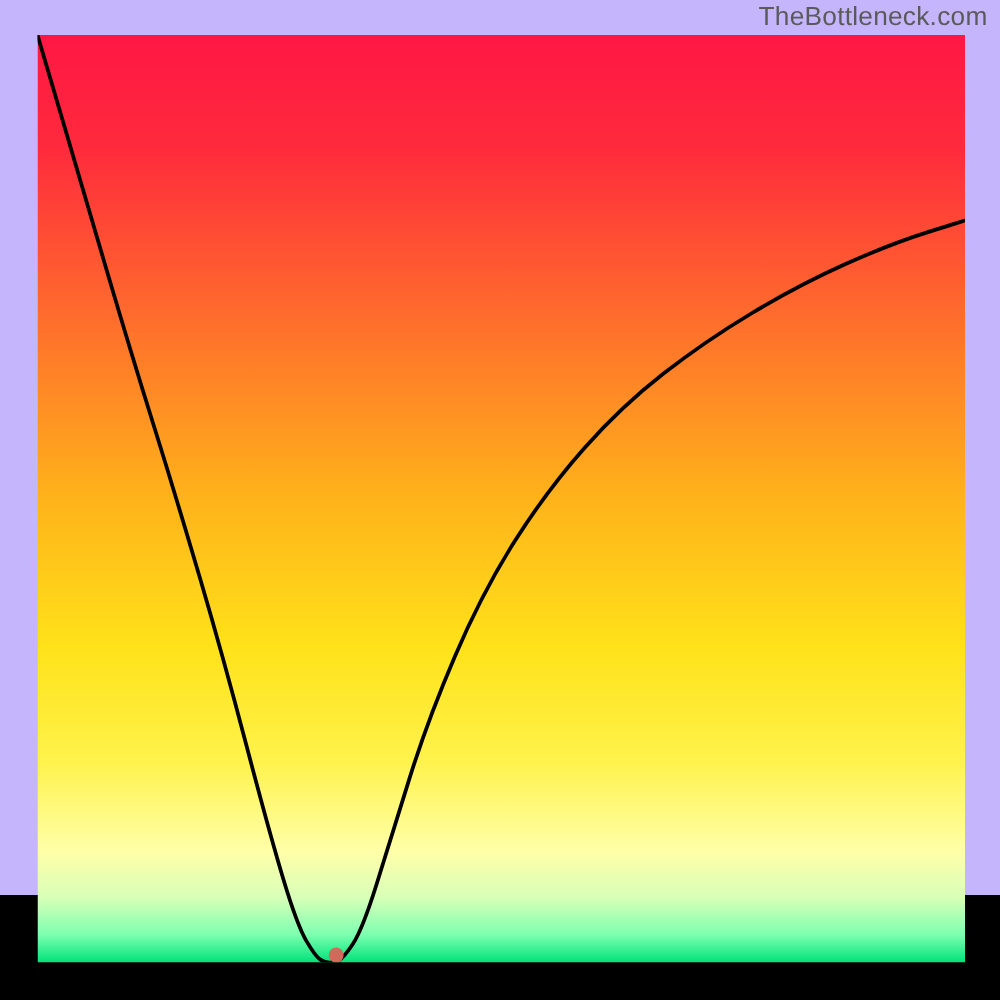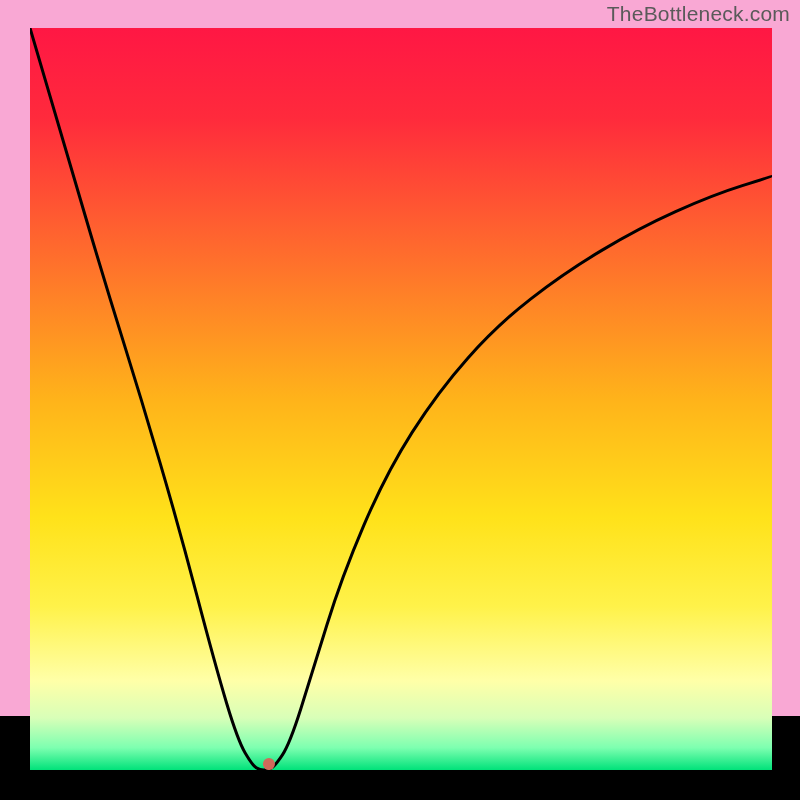--- a/index.html
+++ b/index.html
@@ -8,21 +8,21 @@
     width: 800px;
     height: 800px;
     background: #000;
     font-family: Arial, Helvetica, sans-serif;
     overflow: hidden;
   }
   .frame {
     position: relative;
     width: 800px;
     height: 716px;
-    background: #f9a8d4;
+    background: #c4b5fd;
   }
   .watermark {
     position: absolute;
     top: 2px;
     right: 10px;
     color: #5a5a5a;
     font-size: 21px;
     font-weight: 400;
     letter-spacing: 0.2px;
     z-index: 5;

